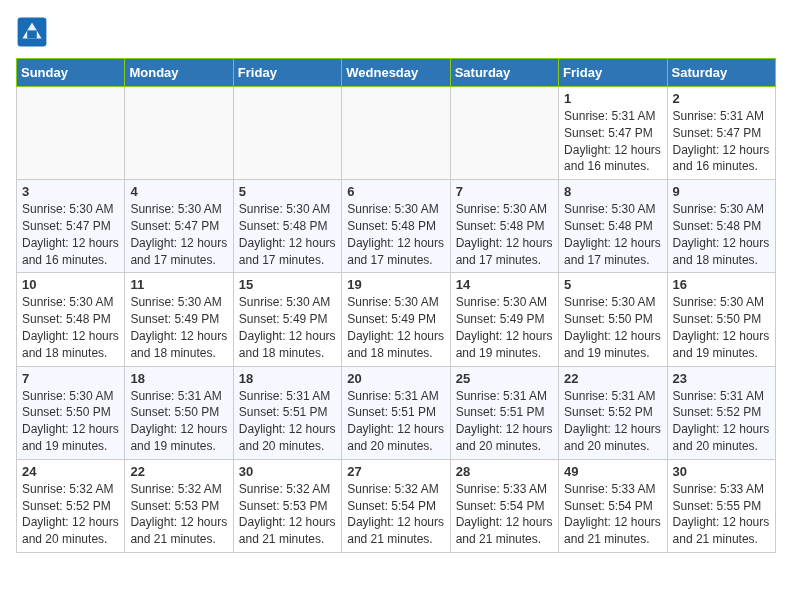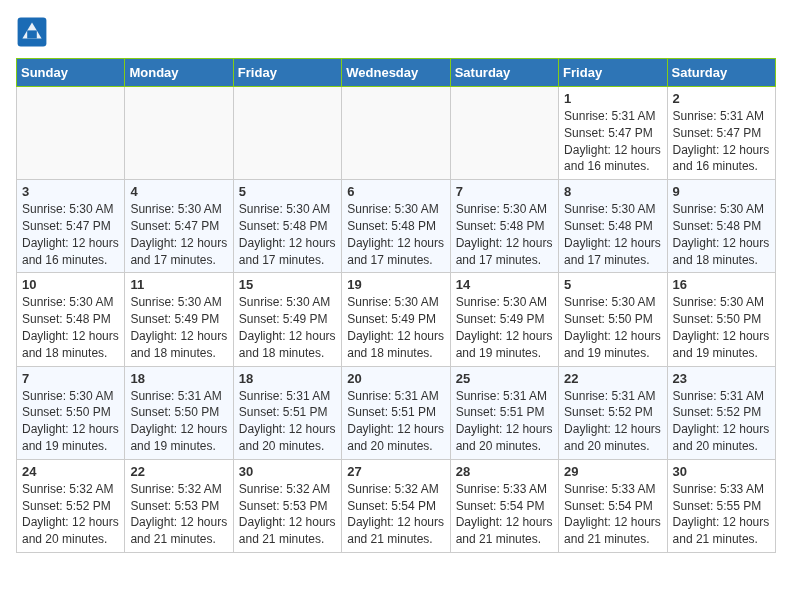--- a/index.html
+++ b/index.html
@@ -323,21 +323,21 @@
 and 21 minutes.</div>
         </td>
         <td>
           <span class="day-number">28</span>
           <div class="day-info" style="white-space: pre-line;">Sunrise: 5:33 AM
 Sunset: 5:54 PM
 Daylight: 12 hours
 and 21 minutes.</div>
         </td>
         <td>
-          <span class="day-number">29</span>
+          <span class="day-number">49</span>
           <div class="day-info" style="white-space: pre-line;">Sunrise: 5:33 AM
 Sunset: 5:54 PM
 Daylight: 12 hours
 and 21 minutes.</div>
         </td>
         <td>
           <span class="day-number">30</span>
           <div class="day-info" style="white-space: pre-line;">Sunrise: 5:33 AM
 Sunset: 5:55 PM
 Daylight: 12 hours

